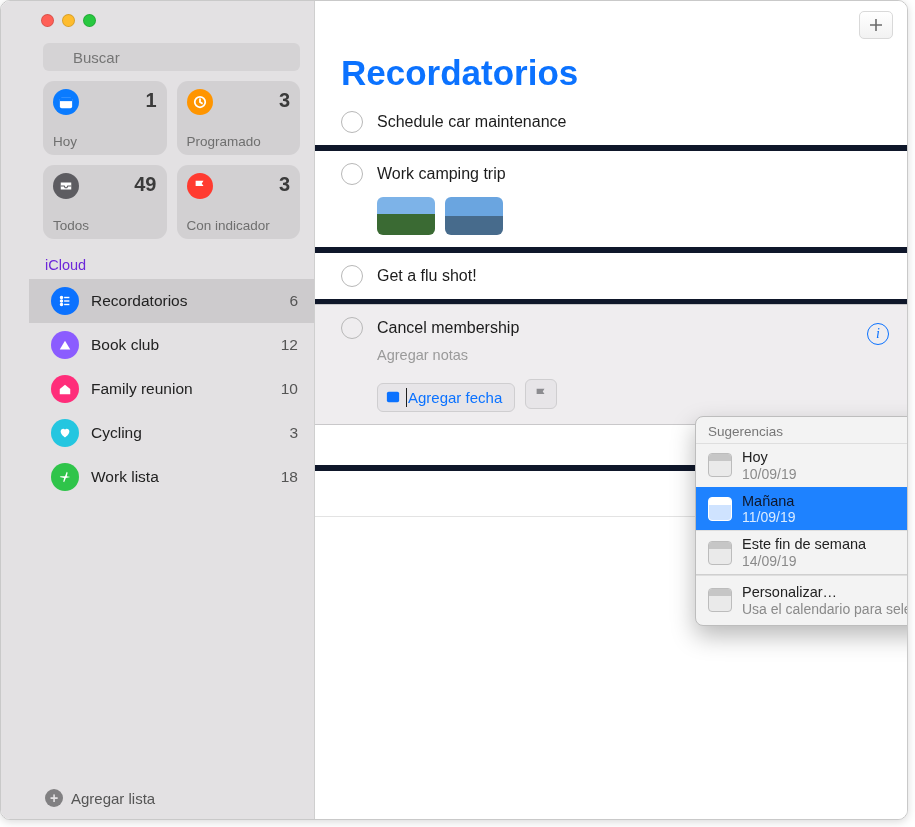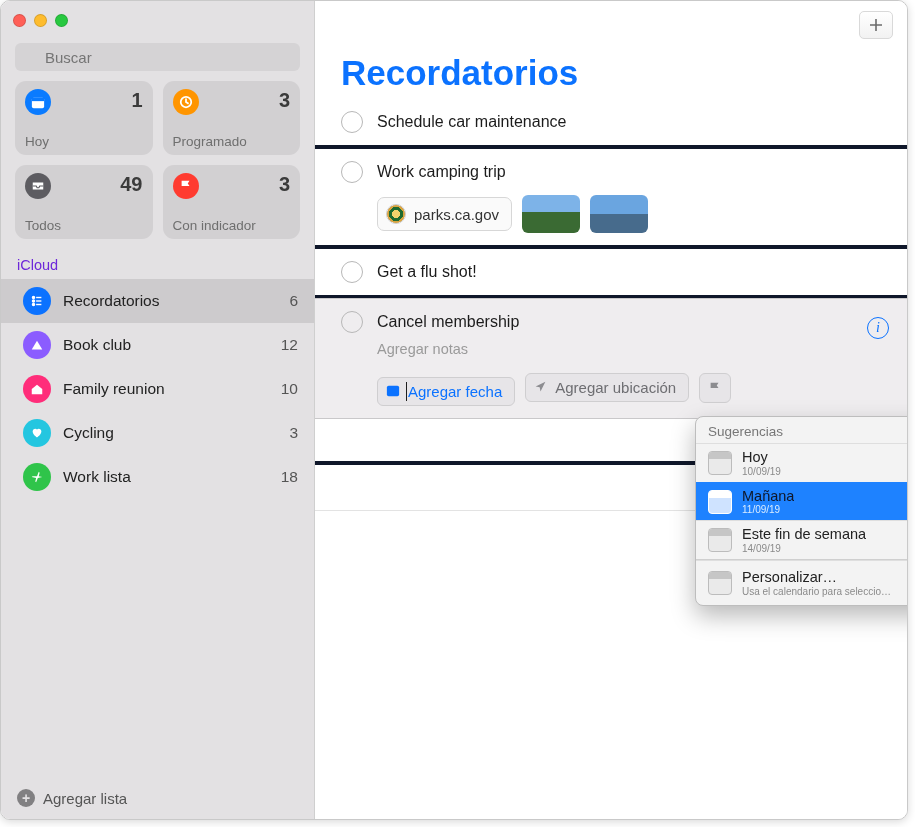--- a/index.html
+++ b/index.html
@@ -21,20 +21,21 @@
     background: #fff;
     position: relative;
   }
   
   .sidebar {
     width: 314px;
     background: #e3e1e3;
     display: flex;
     flex-direction: column;
     border-right: 1px solid #cfcfcf;
+    padding-left: 28px;
   }
   .titlebar {
     height: 38px;
     display: flex;
     align-items: center;
     padding: 0 12px;
     gap: 8px;
   }
   .traffic {
     width: 13px; height: 13px; border-radius: 50%;
@@ -144,21 +145,21 @@
     background: linear-gradient(#fff,#f2f2f2);
     color: #6b6b6b;
     display: flex; align-items: center; justify-content: center;
   }
   .main-title {
     font-size: 35px; font-weight: 700; color: #0b72ff;
     padding: 14px 26px 6px;
   }
   .reminders { }
   .rem {
-    border-bottom: 4px solid #0f172a;
+    border-bottom: 6px solid #0f172a;
     padding: 0 18px 0 26px;
   }
   .rem-line {
     display: flex; align-items: center; gap: 14px;
     min-height: 46px;
   }
   .rem-radio {
     width: 22px; height: 22px; border-radius: 50%;
     border: 1.5px solid #b8b8b8;
     flex-shrink: 0;
@@ -264,21 +265,21 @@
     background: #eaeaea;
     display: flex; flex-direction: column;
     overflow: hidden;
     flex-shrink: 0;
   }
   .pop-icon .bar { height: 7px; background: #c6c6c6; }
   .pop-item.sel .pop-icon { border-color: #fff; background: #cfe3ff; }
   .pop-item.sel .pop-icon .bar { background: #fff; }
   .pop-text { display: flex; flex-direction: column; overflow: hidden; }
   .pop-title { font-size: 14.5px; color: #222; line-height: 1.15; }
-  .pop-sub   { font-size: 10px; color: #8a8a8a; white-space: nowrap; overflow: hidden; text-overflow: ellipsis; }
+  .pop-sub   { font-size: 14px; color: #8a8a8a; white-space: nowrap; overflow: hidden; text-overflow: ellipsis; }
   .pop-item.sel .pop-title { color: #0f172a; }
   .pop-item.sel .pop-sub   { color: #d9ebff; }
   .pop-sep { height: 1px; background: #cfcfcf; }
   .pop-item.custom { padding-top: 8px; padding-bottom: 8px; }
 </style>
 </head>
 <body>
 
 <div class="window">
 
@@ -430,24 +431,20 @@
           <div class="rem-title">Schedule car maintenance</div>
         </div>
       </div>
 
       <div class="rem">
         <div class="rem-line">
           <div class="rem-radio"></div>
           <div class="rem-title">Work camping trip</div>
         </div>
         <div class="rem-sub">
-          <div class="link-chip">
-            <div class="link-favicon"></div>
-            <span>parks.ca.gov</span>
-          </div>
           <div class="thumb thumb1"></div>
           <div class="thumb thumb2"></div>
         </div>
       </div>
 
       <div class="rem">
         <div class="rem-line">
           <div class="rem-radio"></div>
           <div class="rem-title">Get a flu shot!</div>
         </div>
@@ -463,28 +460,20 @@
         <div class="chip-row">
           <div class="chip active">
             <span class="cicon">
               <svg width="14" height="14" viewBox="0 0 16 16" fill="#0b72ff">
                   <rect x="1" y="3" width="14" height="12" rx="2"></rect>
                 </svg>
             </span>
             <span class="caret"></span>
             <span>Agregar fecha</span>
           </div>
-          <div class="chip">
-            <span class="cicon">
-              <svg width="13" height="13" viewBox="0 0 16 16" fill="#8c8c90">
-                  <path d="M2 8l12-6-6 12-1-5z"></path>
-                </svg>
-            </span>
-            <span>Agregar ubicación</span>
-          </div>
           <div class="flag-chip">
             <svg width="14" height="14" viewBox="0 0 16 16" fill="#8c8c90">
                 <path d="M3 2v12M3 2h9l-2 3 2 3H3"></path>
               </svg>
           </div>
         </div>
       </div>
 
       <div class="rem" style="height:46px;"></div>
       <div class="rem" style="height:46px;border-bottom:1px solid #e3e3e3;"></div>

